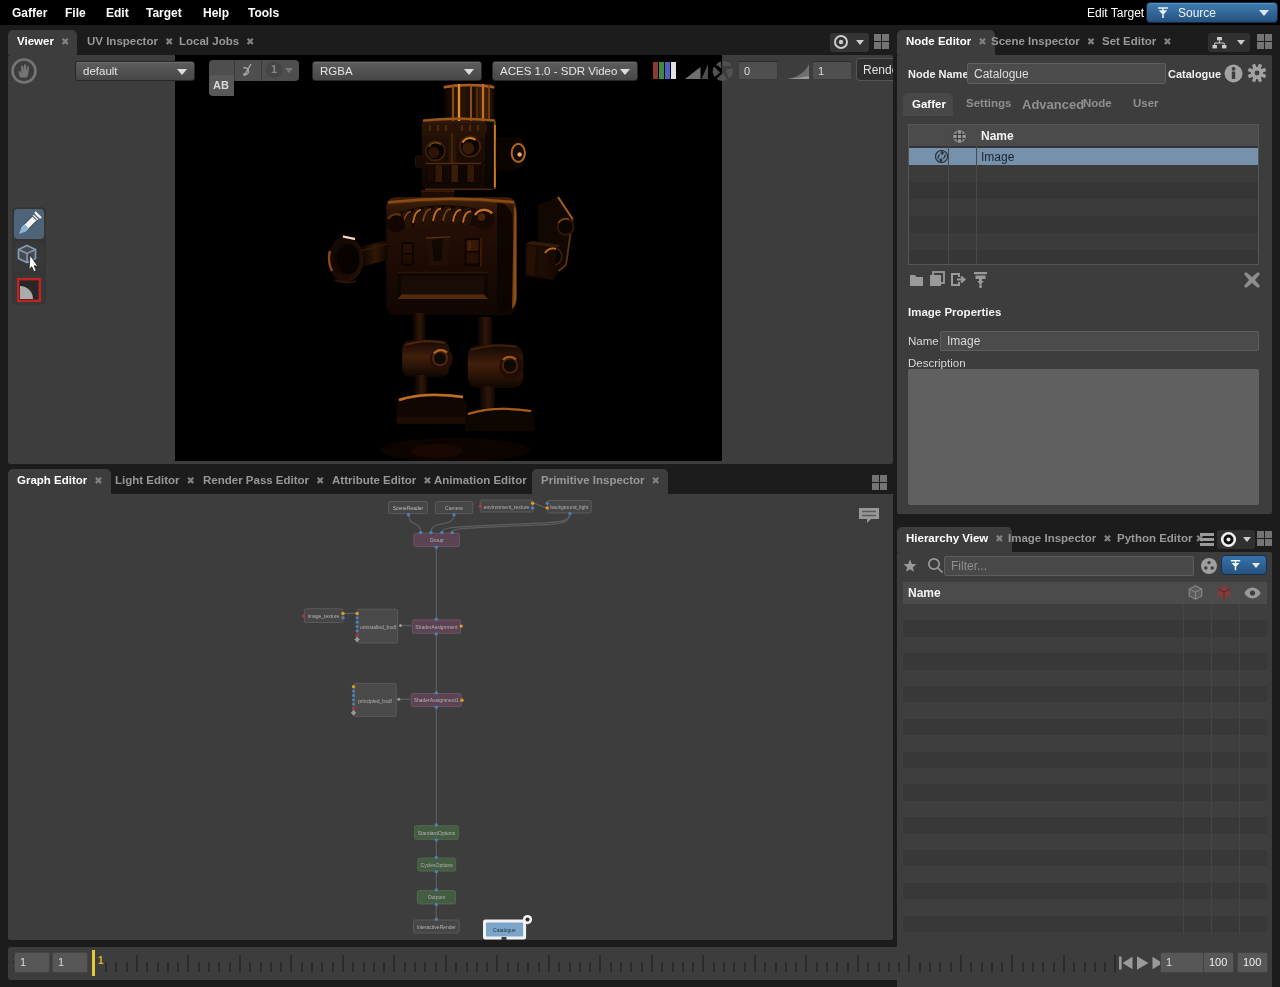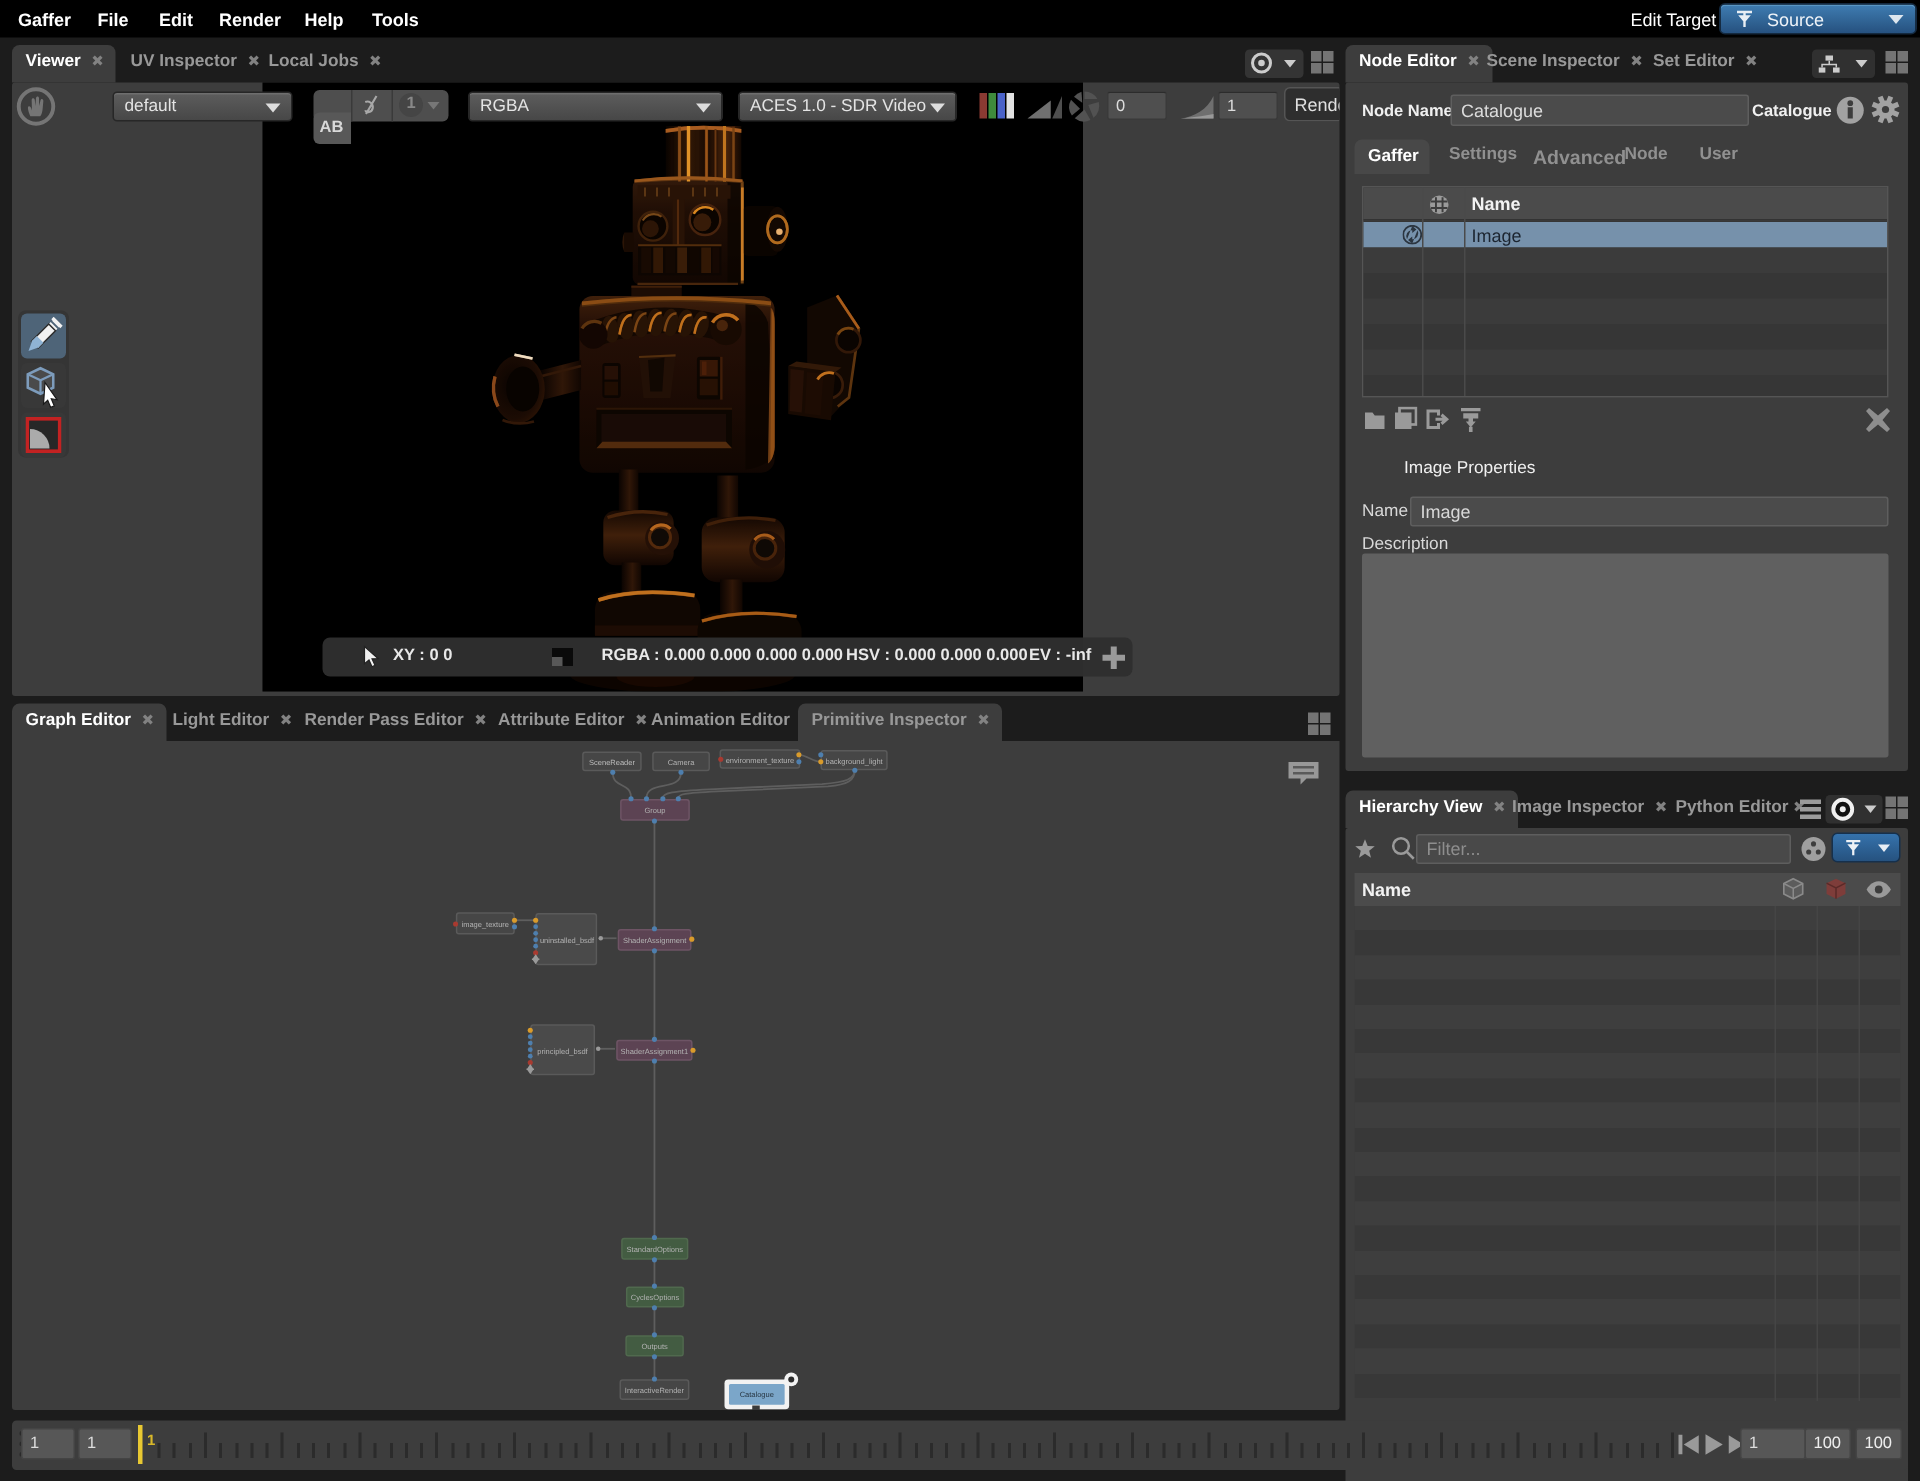--- a/index.html
+++ b/index.html
@@ -19,21 +19,21 @@
 .gridicon { position:absolute; width:15px; height:15px; }
 .gridicon div { position:absolute; width:7px; height:7px; background:#747474; }
 </style>
 </head>
 <body>
 
 <div id="menubar">
   <div class="mitem" style="left:12px;">Gaffer</div>
   <div class="mitem" style="left:65px;">File</div>
   <div class="mitem" style="left:106px;">Edit</div>
-  <div class="mitem" style="left:146px;">Render</div>
+  <div class="mitem" style="left:146px;">Target</div>
   <div class="mitem" style="left:203px;">Help</div>
   <div class="mitem" style="left:248px;">Tools</div>
   <div class="mitem" style="left:1087px; font-weight:normal;">Edit Target</div>
   <div class="abs" style="left:1146px; top:2px; width:132px; height:21px; border-radius:4px; background:linear-gradient(#3f7db2,#26517f); border:1px solid #14293f; box-shadow:inset 0 1px 0 #5a96c4;">
      <svg width="16" height="16" style="position:absolute;left:8px;top:2px;" viewBox="0 0 16 16">
        <path d="M3 3 L13 3 M8 3 L8 13 M5.5 6 L10.5 6 L8 9 Z" stroke="#e8eef4" stroke-width="1.6" fill="#e8eef4"></path>
      </svg>
      <span style="position:absolute;left:31px;top:3px;color:#eef3f8;font-size:12px;">Source</span>
      <div style="position:absolute;right:8px;top:7px;width:0;height:0;border-left:5px solid transparent;border-right:5px solid transparent;border-top:6px solid #dde6ee;"></div>
   </div>
@@ -353,35 +353,20 @@
       <path d="M16 13 L24 24.5 L20.2 23.8 L22.2 28.6 L19.8 29.6 L17.8 24.8 L15 27.5 Z" fill="#fff" stroke="#1a1a1a" stroke-width="0.8"></path>
     </svg>
   </div>
   <div class="abs" style="left:6px;top:220px;width:30px;height:30px;background:#383838;border-radius:4px;">
     <svg width="24" height="24" viewBox="0 0 24 24" style="position:absolute;left:3px;top:3px;">
       <rect x="1.2" y="1.2" width="21.6" height="21.6" fill="#272727" stroke="#c32222" stroke-width="2.4"></rect>
       <path d="M3 21 L3 8 A 13 13 0 0 1 16 21 Z" fill="#ababab"></path>
     </svg>
   </div>
 
-  <div class="abs" style="left:207px;top:370px;width:540px;height:26px;background:rgba(46,46,46,0.97);border-radius:5px;color:#e8e8e8;font-size:11px;font-weight:bold;">
-    <svg width="13" height="16" viewBox="0 0 13 16" style="position:absolute;left:27px;top:5px;">
-        <path d="M1 1 L1 12.5 L4 10 L6 14.5 L8 13.5 L6 9.2 L10 9 Z" fill="#f0f0f0" stroke="#222" stroke-width="0.8"></path>
-      </svg>
-    <span style="position:absolute;left:47px;top:6px;">XY : 0 0</span>
-    <div style="position:absolute;left:153px;top:7px;width:14px;height:12px;background:#0a0a0a;">
-        <div style="position:absolute;left:0;top:6px;width:7px;height:6px;background:#585858;"></div>
-      </div>
-    <span style="position:absolute;left:186px;top:6px;">RGBA : 0.000 0.000 0.000 0.000</span>
-    <span style="position:absolute;left:349px;top:6px;">HSV : 0.000 0.000 0.000</span>
-    <span style="position:absolute;left:471px;top:6px;">EV : -inf</span>
-    <svg width="17" height="17" viewBox="0 0 17 17" style="position:absolute;left:519px;top:5px;">
-        <path d="M6.5 1 L10.5 1 L10.5 6.5 L16 6.5 L16 10.5 L10.5 10.5 L10.5 16 L6.5 16 L6.5 10.5 L1 10.5 L1 6.5 L6.5 6.5 Z" fill="#9a9a9a"></path>
-      </svg>
-  </div>
 </div>
 
 <div class="tabbar" style="left:8px; top:469px; width:885px;">
   <div class="tab active" style="left:0px;">Graph Editor<span class="x">✖</span></div>
   <div class="tab" style="left:98px;">Light Editor<span class="x">✖</span></div>
   <div class="tab" style="left:186px;text-align:right;">Render Pass Editor<span class="x">✖</span></div>
   <div class="tab" style="left:315px;">Attribute Editor<span class="x">✖</span></div>
   <div class="tab" style="left:417px;">Animation Editor<span class="x">✖</span></div>
   <div class="tab lit" style="left:524px;">Primitive Inspector<span class="x">✖</span></div>
   <div class="gridicon" style="left:864px;top:6px;">
@@ -599,21 +584,21 @@
     </svg>
   <svg width="15" height="17" viewBox="0 0 15 17" style="position:absolute;left:76px;top:216px;">
       <path d="M1 1 L14 1 L14 3.2 L1 3.2 Z" fill="#9a9a9a"></path>
       <path d="M2.5 4.5 L12.5 4.5 L12.5 8 L9 8 L9 10 L10.8 10 L7.5 14 L4.2 10 L6 10 L6 8 L2.5 8 Z" fill="#9a9a9a"></path>
       <rect x="6.3" y="13.5" width="2.4" height="3.5" fill="#9a9a9a"></rect>
     </svg>
   <svg width="16" height="16" viewBox="0 0 16 16" style="position:absolute;left:347px;top:217px;">
       <path d="M2 0 L8 5 L14 0 L16 2 L11 8 L16 14 L14 16 L8 11 L2 16 L0 14 L5 8 L0 2 Z" fill="#8e8e8e"></path>
     </svg>
 
-  <span class="abs" style="left:11px;top:251px;font-size:11.5px;font-weight:normal;color:#f0f0f0;margin-left:28px;">Image Properties</span>
+  <span class="abs" style="left:11px;top:251px;font-size:11.5px;font-weight:bold;color:#f0f0f0;">Image Properties</span>
   <span class="abs" style="left:11px;top:280px;font-size:11.5px;color:#d8d8d8;">Name</span>
   <div class="abs" style="left:43px;top:276px;width:319px;height:20px;background:#4b4b4b;border:1px solid #5e5e5e;border-radius:2px;color:#d8d8d8;font-size:12px;padding:2px 0 0 6px;">Image</div>
   <span class="abs" style="left:11px;top:302px;font-size:11.5px;color:#d8d8d8;">Description</span>
   <div class="abs" style="left:11px;top:314px;width:351px;height:136px;background:#606060;border-radius:2px;"></div>
 </div>
 
 <div class="tabbar" style="left:897px; top:527px; width:375px;">
   <div class="tab active" style="left:0px;">Hierarchy View<span class="x">✖</span></div>
   <div class="tab" style="left:102px;">Image Inspector<span class="x">✖</span></div>
   <div class="tab" style="left:211px;">Python Editor<span class="x" style="margin-left:3px;">✖</span></div>

